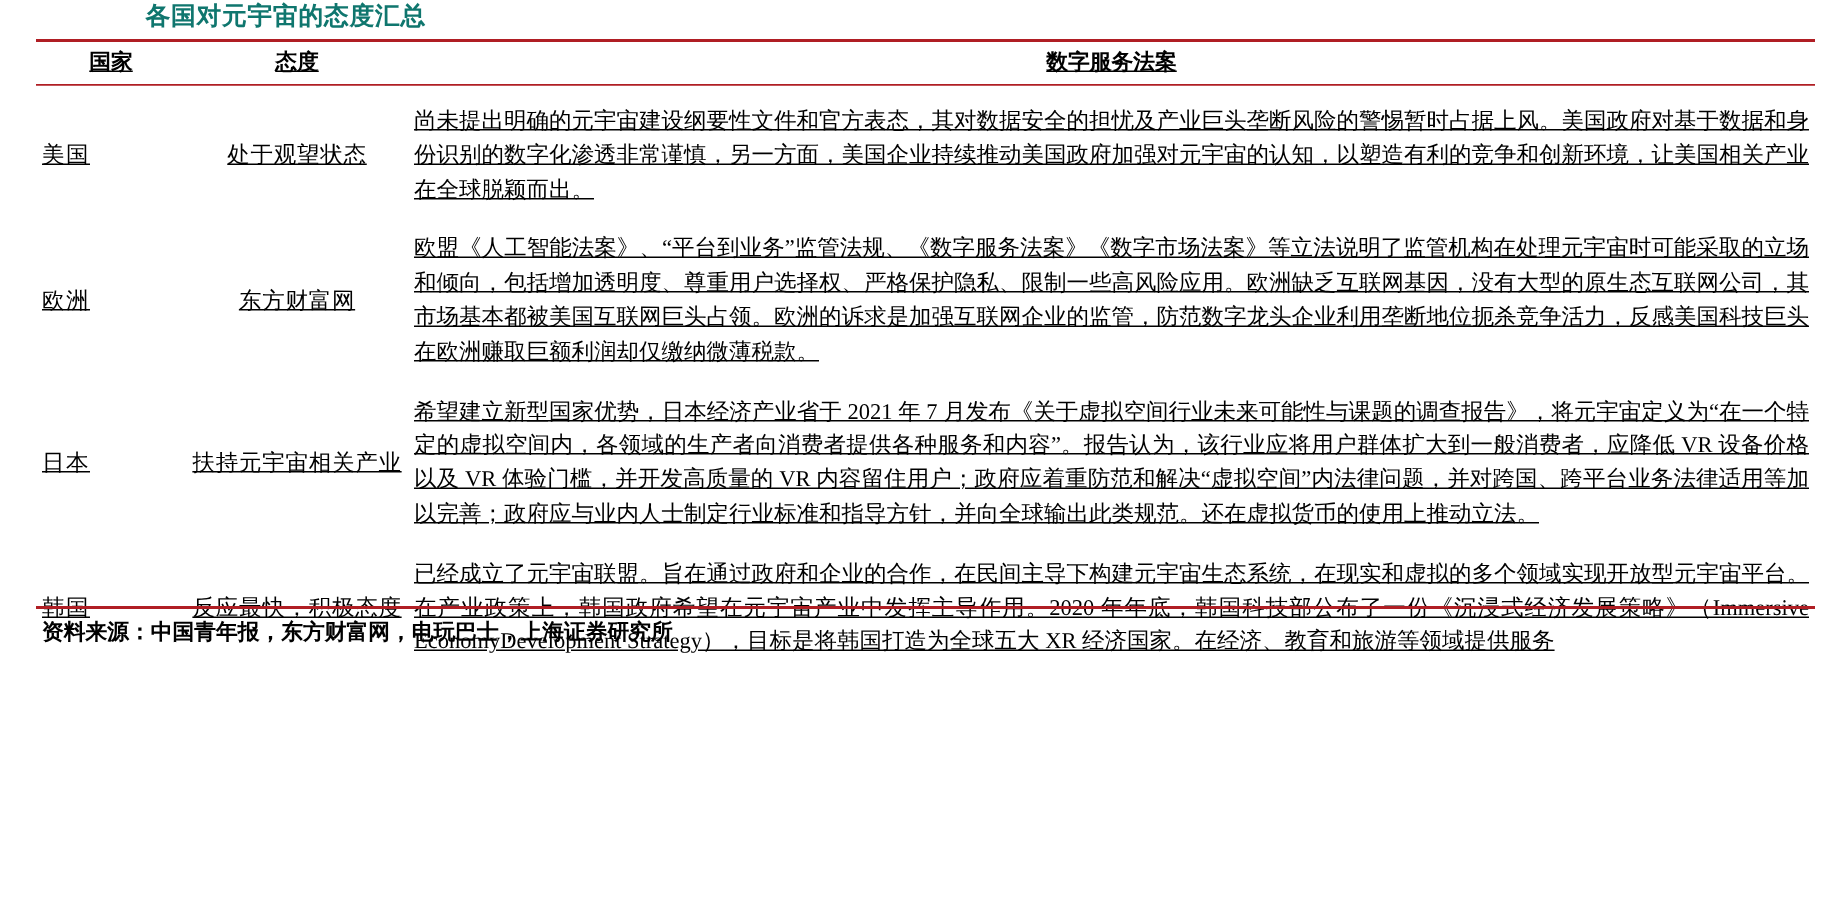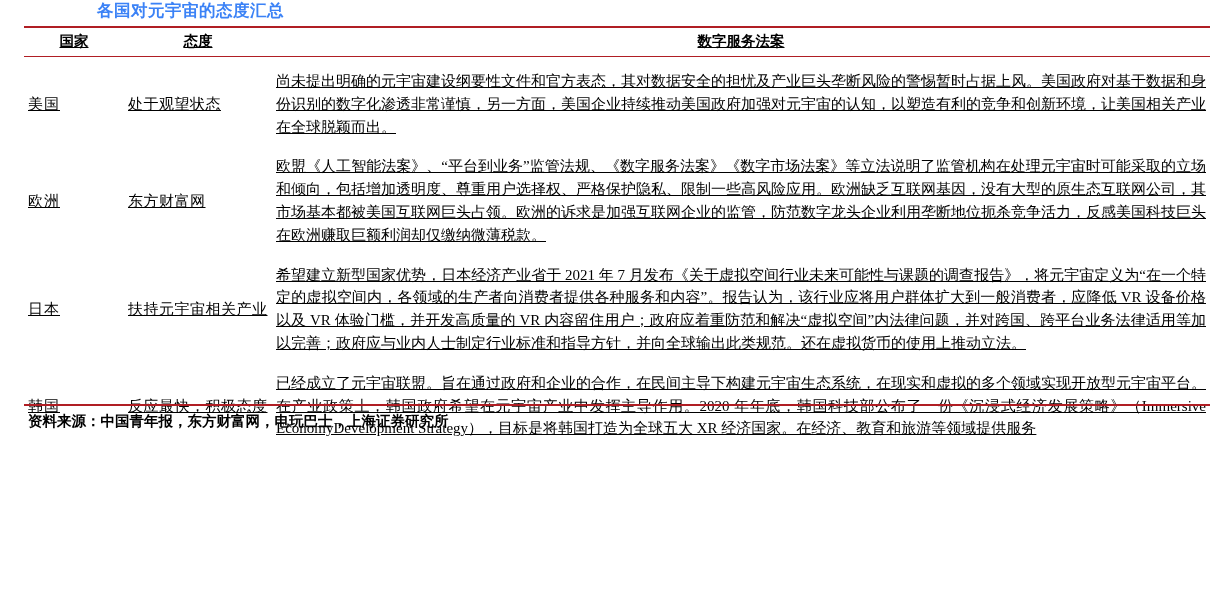--- a/index.html
+++ b/index.html
@@ -21,21 +21,21 @@
     box-sizing: border-box;
   }
   .title {
     position: absolute;
     left: 97px;
     top: 0px;
     font-family: "Liberation Sans", "DejaVu Sans", sans-serif;
     font-weight: bold;
     font-size: 16.5px;
     letter-spacing: 0.5px;
-    color: #3b82f6;
+    color: #0f766e;
     white-space: nowrap;
   }
   .table-wrap {
     position: absolute;
     left: 24px;
     top: 26px;
     width: 1186px;
     text-decoration: underline;
   }
   table.main {
@@ -59,21 +59,21 @@
     padding: 13px 4px 4px 4px;
     line-height: 1.52;
   }
   td.country {
     text-align: left;
     font-size: 15.5px;
     letter-spacing: 1px;
     margin-top: 40px;
   }
   td.attitude {
-    text-align: left;
+    text-align: center;
     font-size: 15px;
     line-height: 1.55;
     letter-spacing: 0.5px;
   }
   td.detail {
     text-align: justify;
     text-align-last: left;
     font-size: 15px;
     line-height: 1.58;
     padding-left: 6px;

